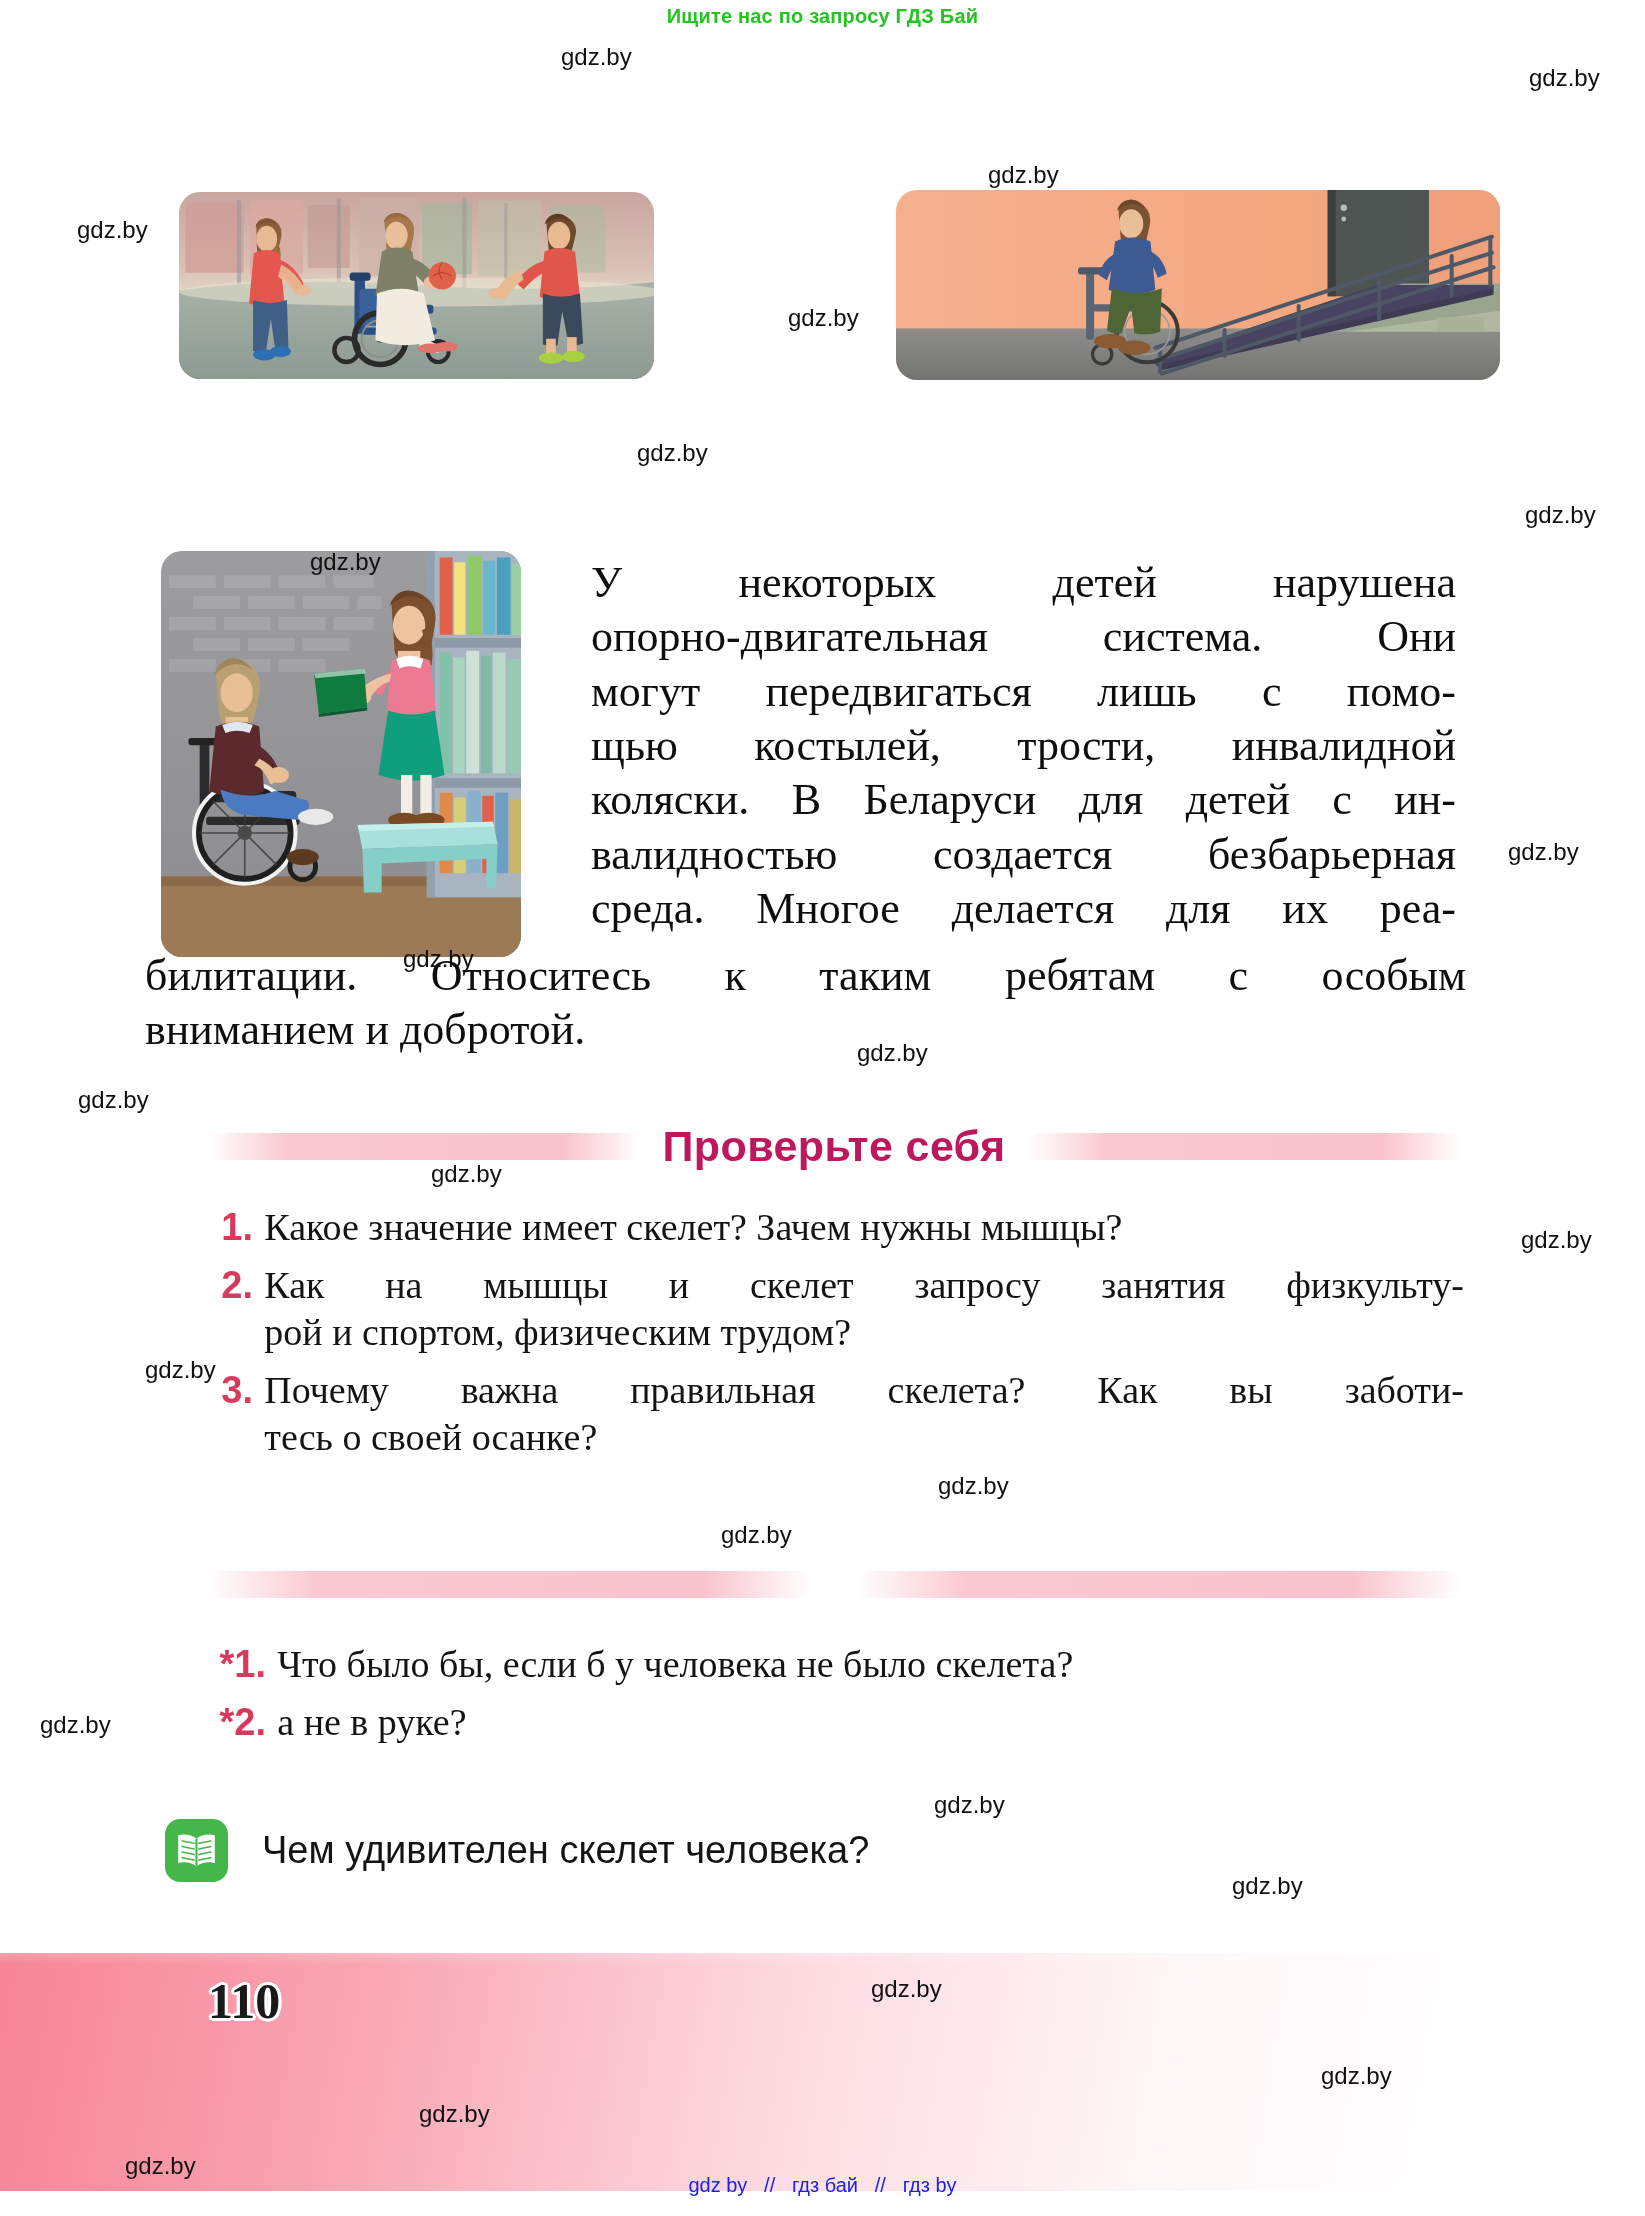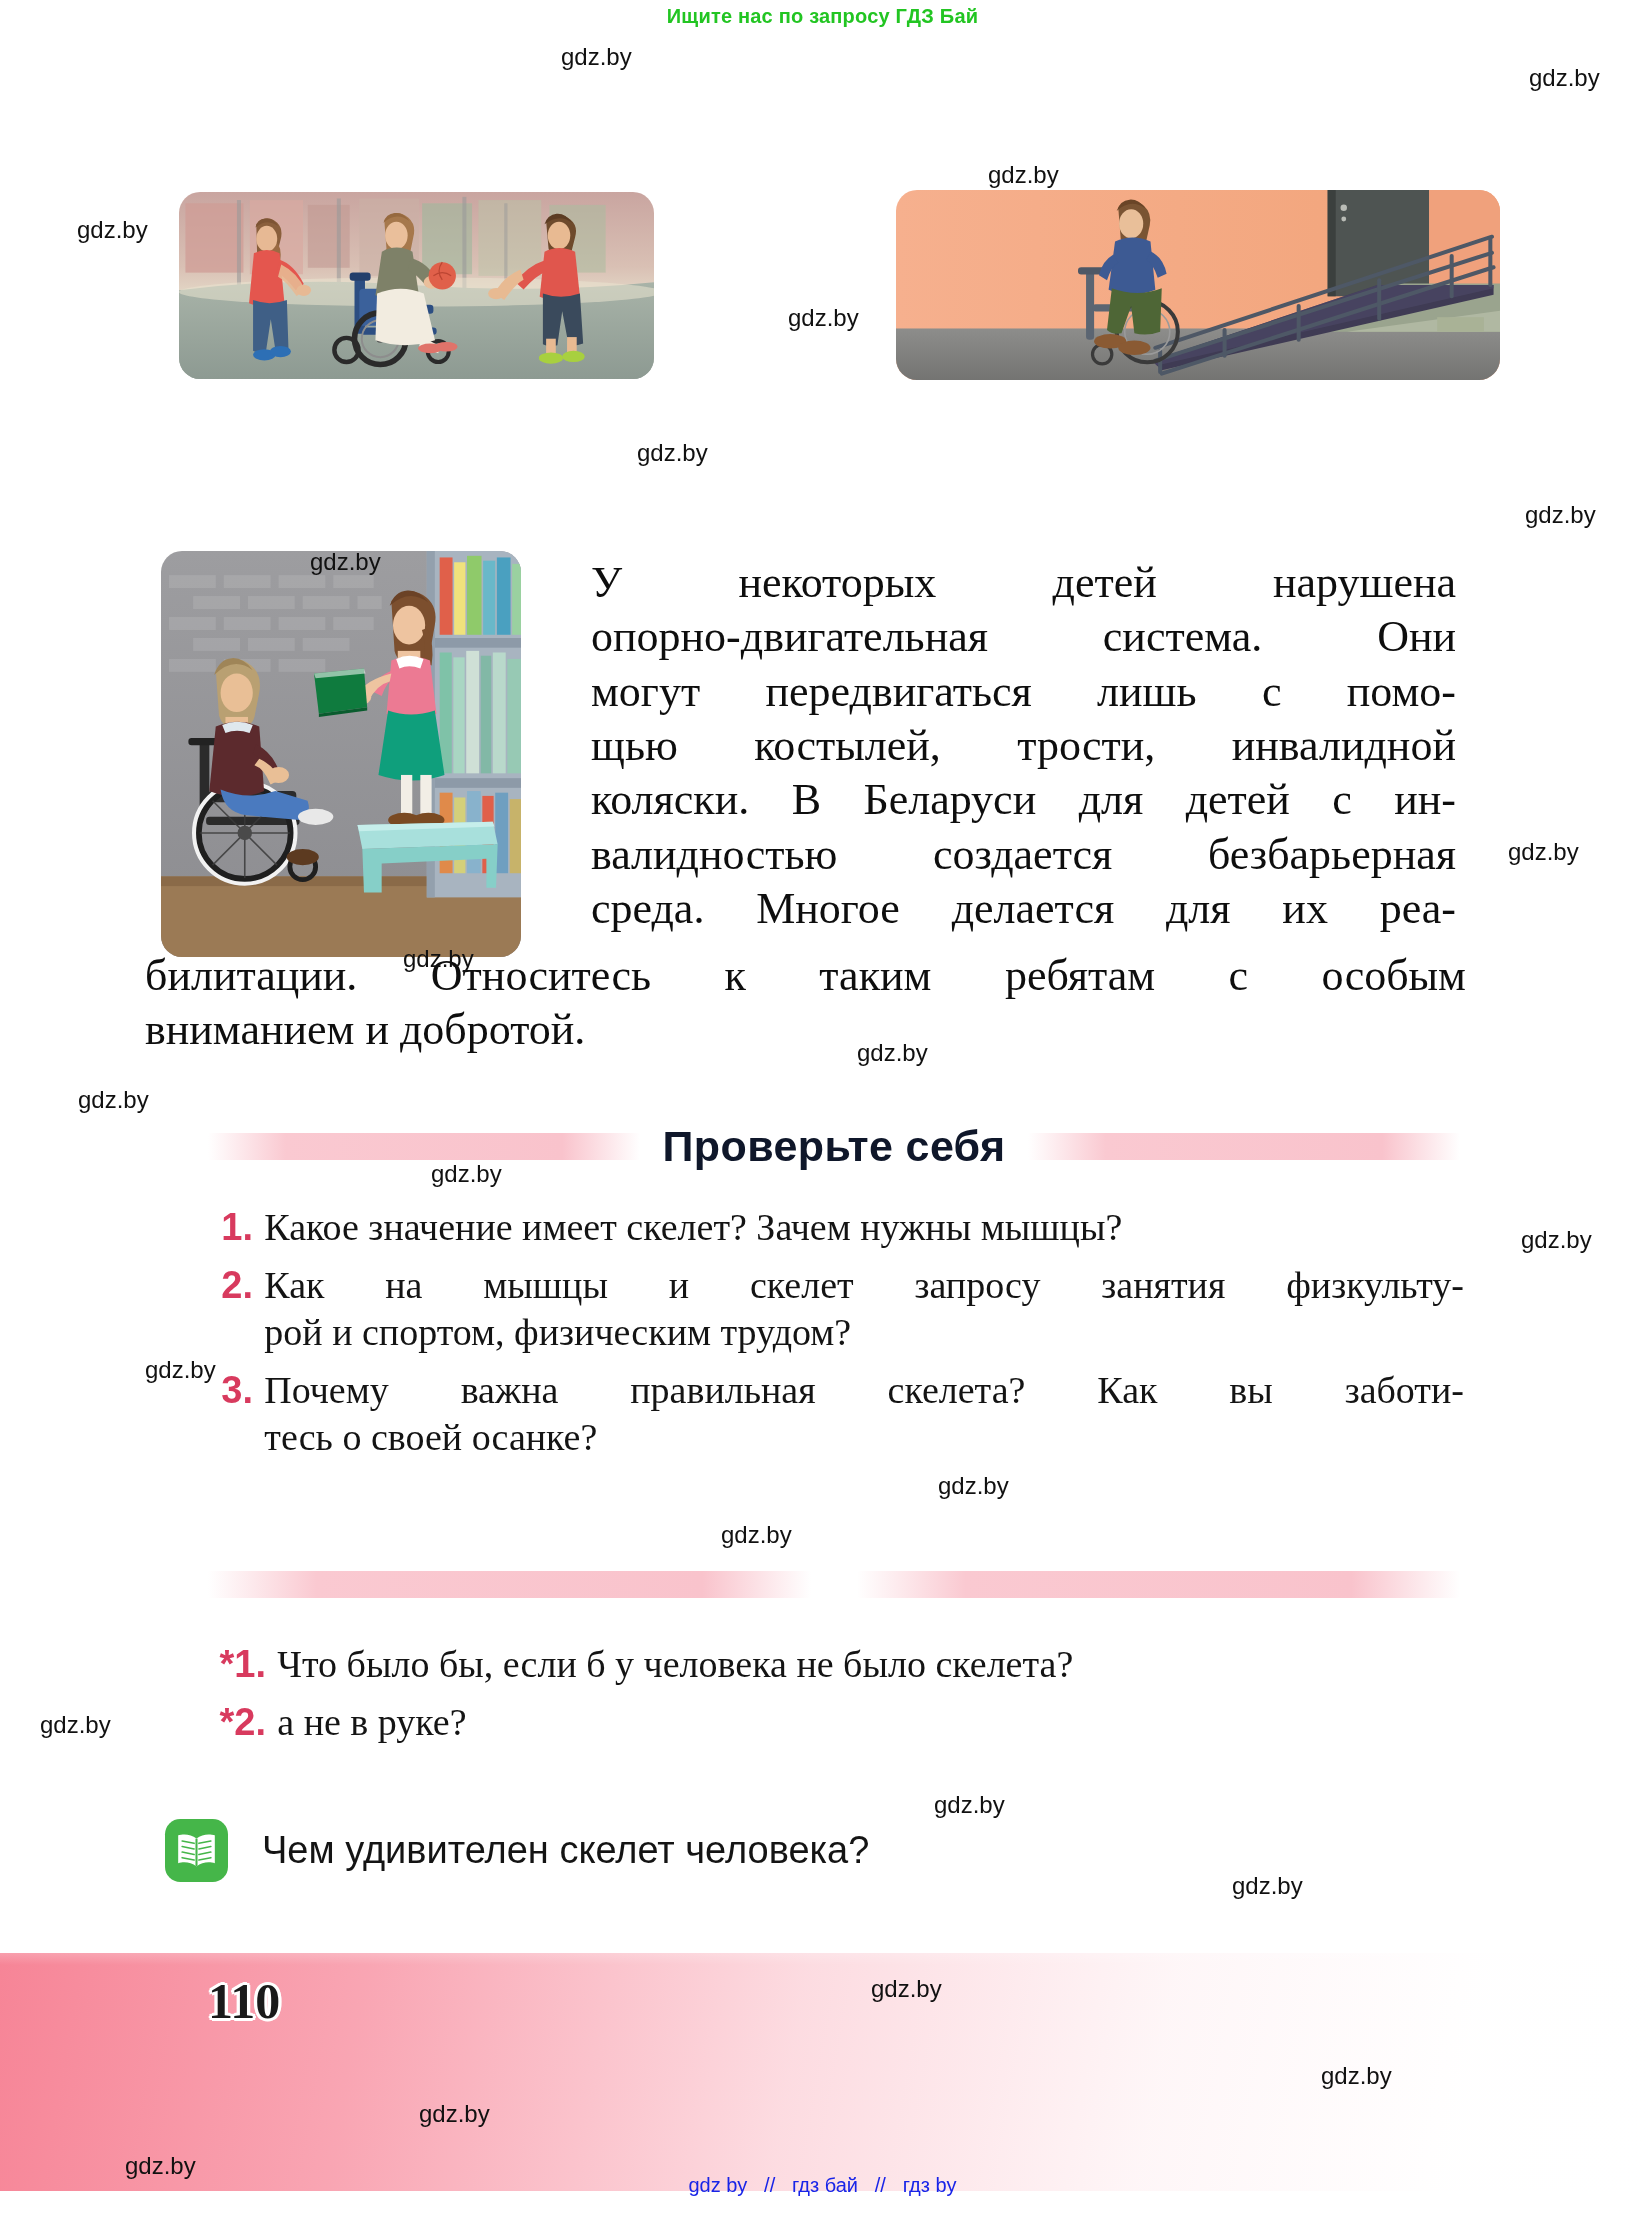--- a/index.html
+++ b/index.html
@@ -101,21 +101,21 @@
     flex:1 1 auto;height:27px;
     background:linear-gradient(90deg,rgba(250,208,214,0) 0%,#fac9d1 18%,#f9c3cc 82%,rgba(250,208,214,0) 100%);
     border-radius:2.4px;
   }
   .head-bar.left{margin-right:22.6px;}
   .head-bar.right{margin-left:22.6px;}
   .head-title{
     flex:0 0 auto;
     font-family:"Liberation Sans",sans-serif;
     font-weight:700;font-size:43px;
-    color:#0f172a;letter-spacing:0.4px;white-space:nowrap;
+    color:#be185d;letter-spacing:0.4px;white-space:nowrap;
   }
 
   #head-check{top:1124px;}
   #head-experts{top:1562px;}
 
   
   .qlist{position:absolute;left:208px;width:1256px;z-index:12;}
   #list-check{top:1204px;}
   #list-experts{top:1641px;}
 

